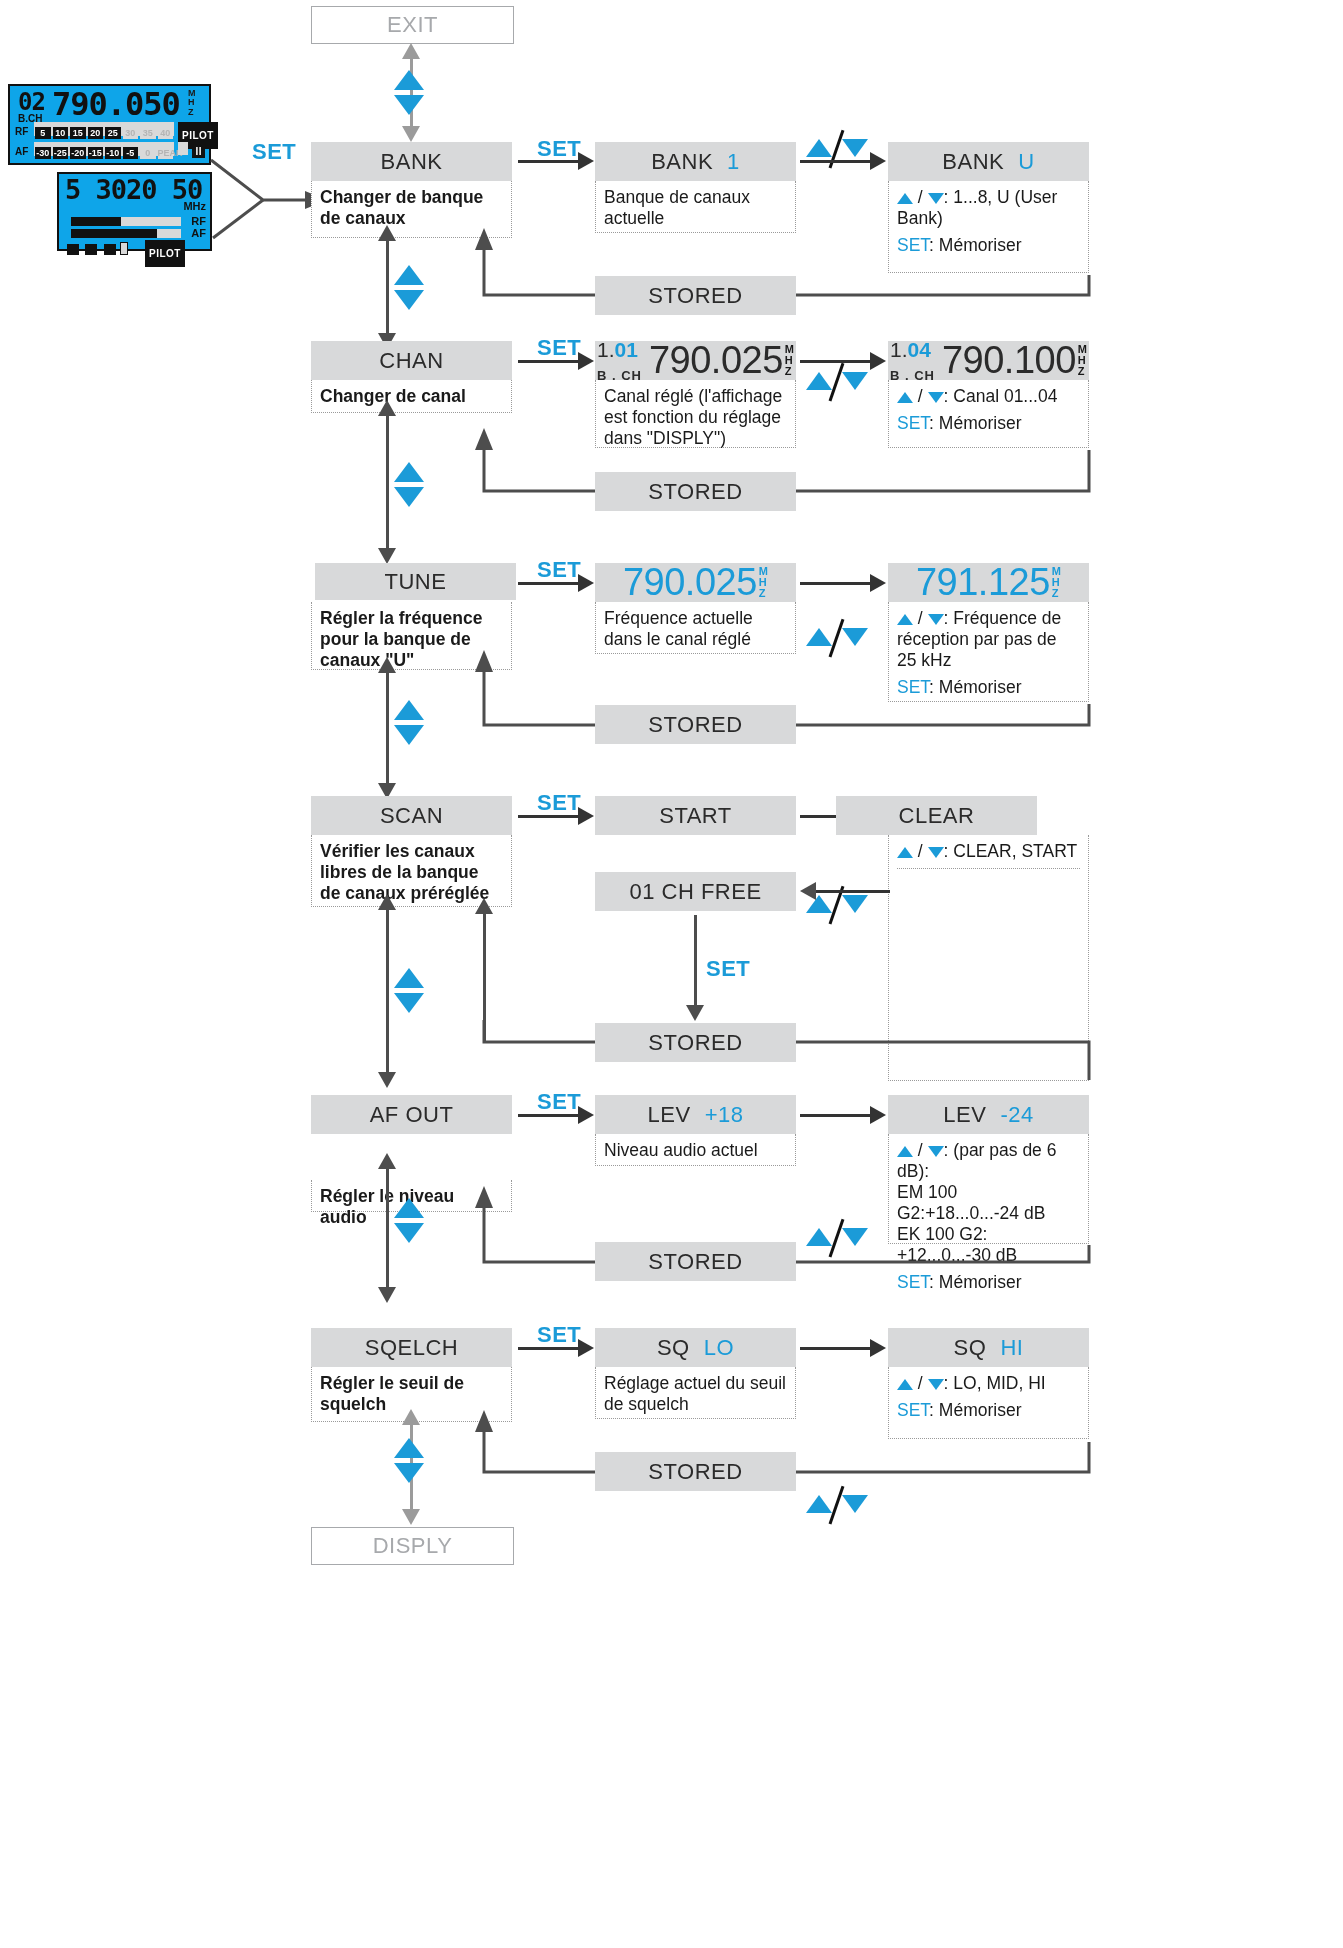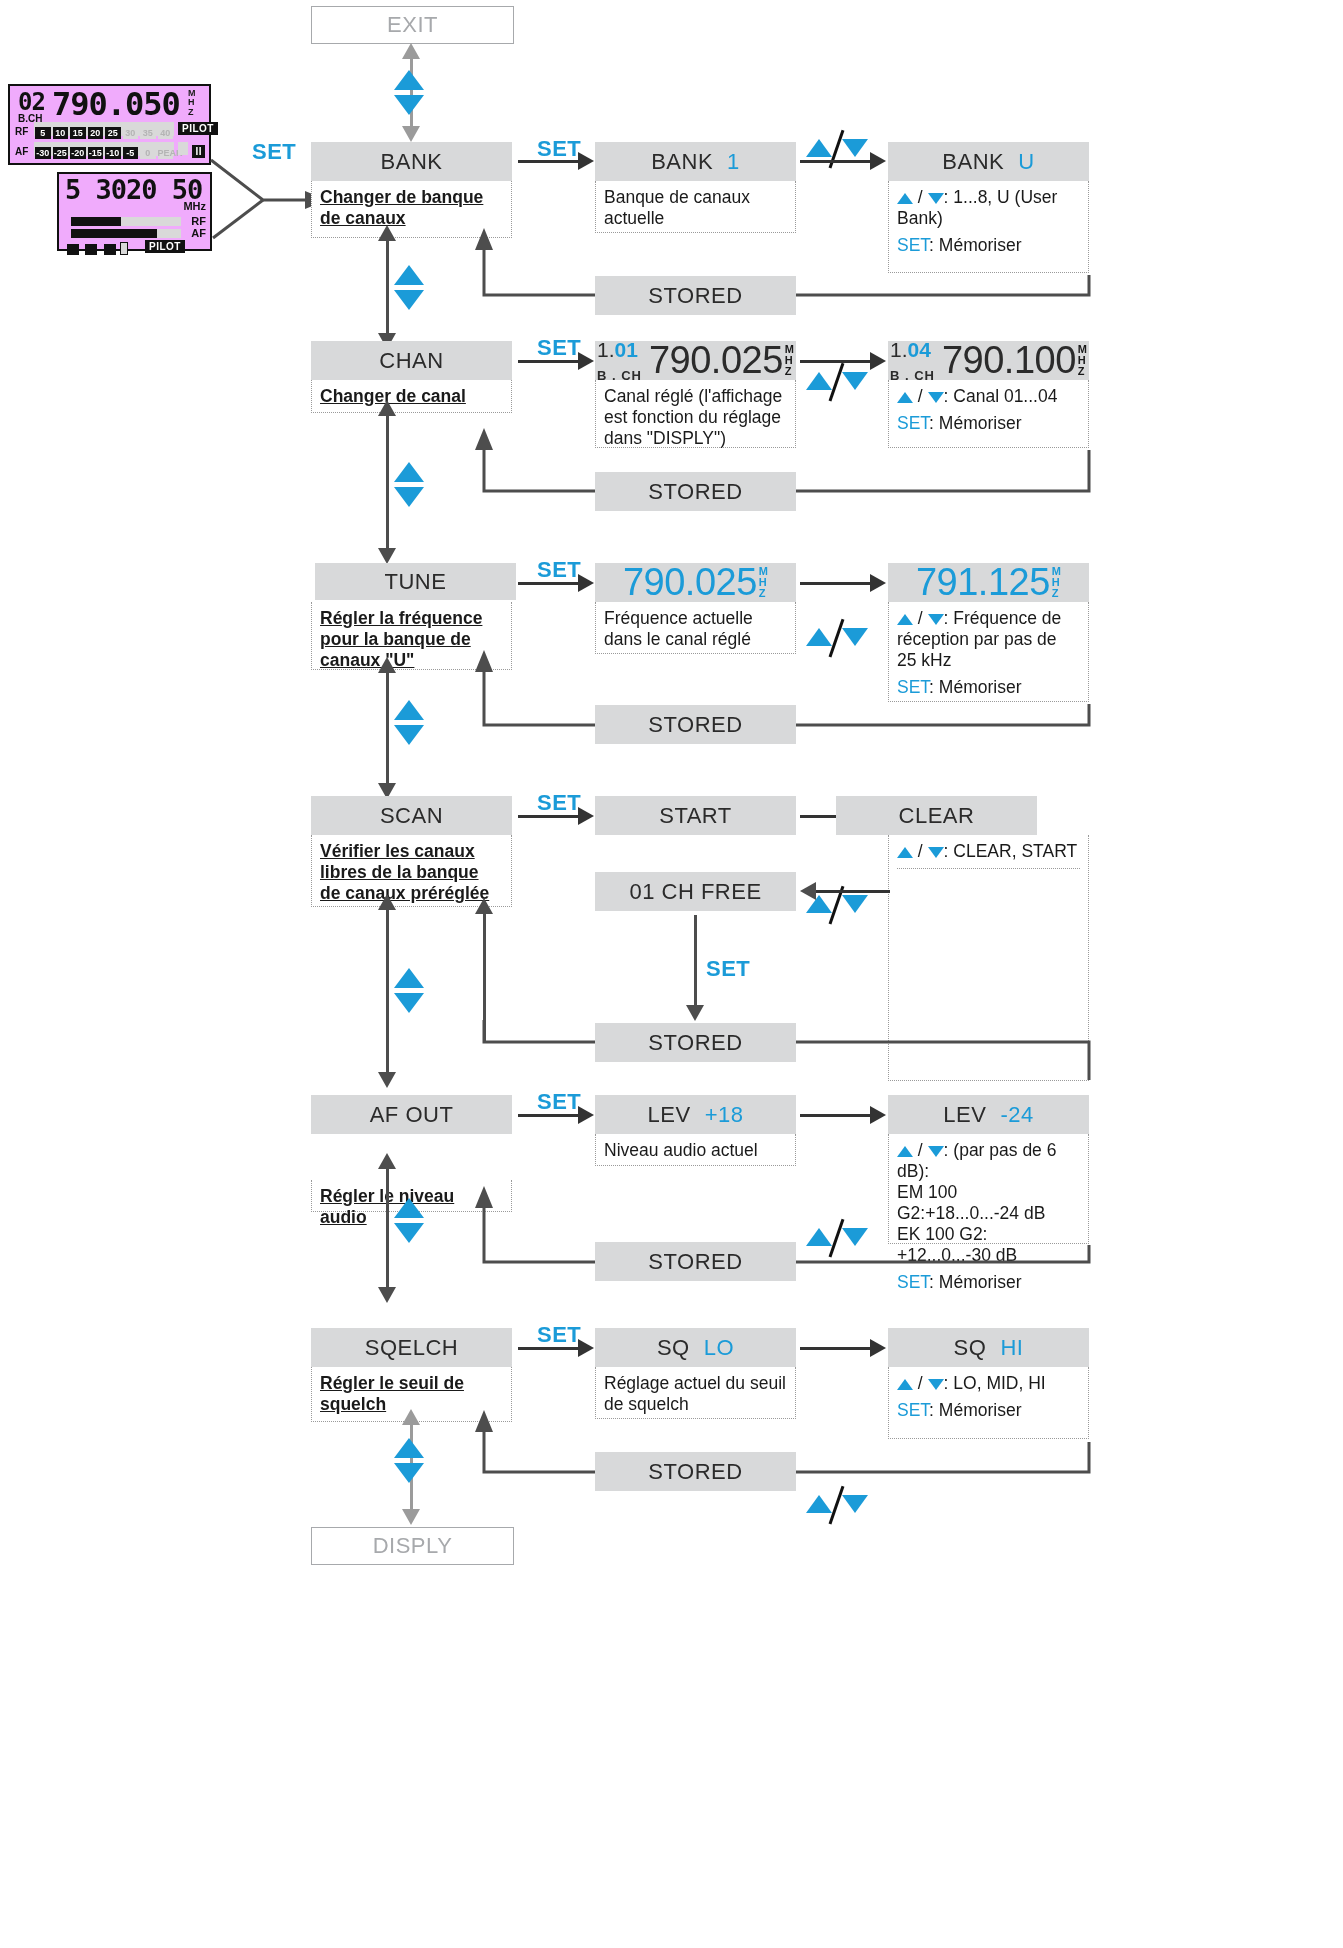--- a/index.html
+++ b/index.html
@@ -21,21 +21,21 @@
   }
   .hdr.dim{background:#fff;border:1.5px solid #a7a9ac;color:#a7a9ac;}
   .hdr .accent{color:#1b9bd8;margin-left:14px;font-weight:400;}
   .desc{
     border:1.5px dotted #9a9a9a;border-top:none;
     box-sizing:border-box;
     padding:6px 8px 8px 8px;
     font-size:17.5px;line-height:1.2;
     background:#fff;
   }
-  .desc.bold{font-weight:bold;text-decoration:underline;}
+  .desc.bold{font-weight:bold;}
   .desc .blue{color:#1b9bd8;}
   .desc .b{font-weight:bold;}
   .desc p{margin:0 0 6px 0;}
   .desc p:last-child{margin-bottom:0;}
   .seg{border-bottom:1.5px dotted #9a9a9a;padding-bottom:6px;margin-bottom:6px;}
 
   
   .setlab{
     color:#1b9bd8;font-size:22px;font-weight:bold;letter-spacing:.5px;
   }
@@ -86,34 +86,34 @@
   .bch{display:inline-block;text-align:left;line-height:1;margin-right:7px;}
   .bch .bn{font-size:21px;font-weight:500;color:#2b2b2b;}
   .bch .cn{font-size:21px;font-weight:bold;color:#1b9bd8;}
   .bch .lbl{display:block;font-size:13px;font-weight:bold;letter-spacing:1px;color:#2b2b2b;margin-top:9px;}
   .bigfreq{font-size:38px;letter-spacing:-.5px;color:#2b2b2b;font-weight:300;}
   .bigfreq.blue{color:#1b9bd8;}
   .mhz{display:inline-block;font-size:11px;font-weight:bold;line-height:1.02;letter-spacing:0;margin-left:2px;text-align:left;}
   .mhz span{display:block;}
 
   
-  .lcd{border:2.5px solid #111;background:#f0abfc;box-sizing:border-box;}
+  .lcd{border:2.5px solid #111;background:#0ea5e9;box-sizing:border-box;}
   .segtxt{
     font-family:"DejaVu Sans Mono",monospace;
     font-weight:bold;color:#111;
     letter-spacing:-1px;
   }
   .bar{background:#111;display:inline-block;}
   .barlight{background:#d9d9d9;display:inline-block;}
   .tick{
     color:#fff;font-size:9px;font-weight:bold;text-align:center;
     display:inline-block;background:#111;
   }
   .tick.off{background:#d9d9d9;color:#b4b4b4;}
-  .pilot{background:#111;color:#fff;font-size:10px;font-weight:bold;padding:1px 4px;letter-spacing:.5px;}
+  .pilot{background:#111;color:#fff;font-size:10px;font-weight:bold;padding:8px 4px;letter-spacing:.5px;}
   .minilbl{font-size:10px;font-weight:bold;color:#111;}
 </style>
 </head>
 <body>
 
 <div class="abs lcd" style="left:8px;top:84px;width:203px;height:81px;">
   <div class="abs" style="left:8px;top:2px;">
     <span class="segtxt" style="font-size:24px;">02</span>
   </div>
   <div class="abs minilbl" style="left:8px;top:27px;">B.CH</div>

